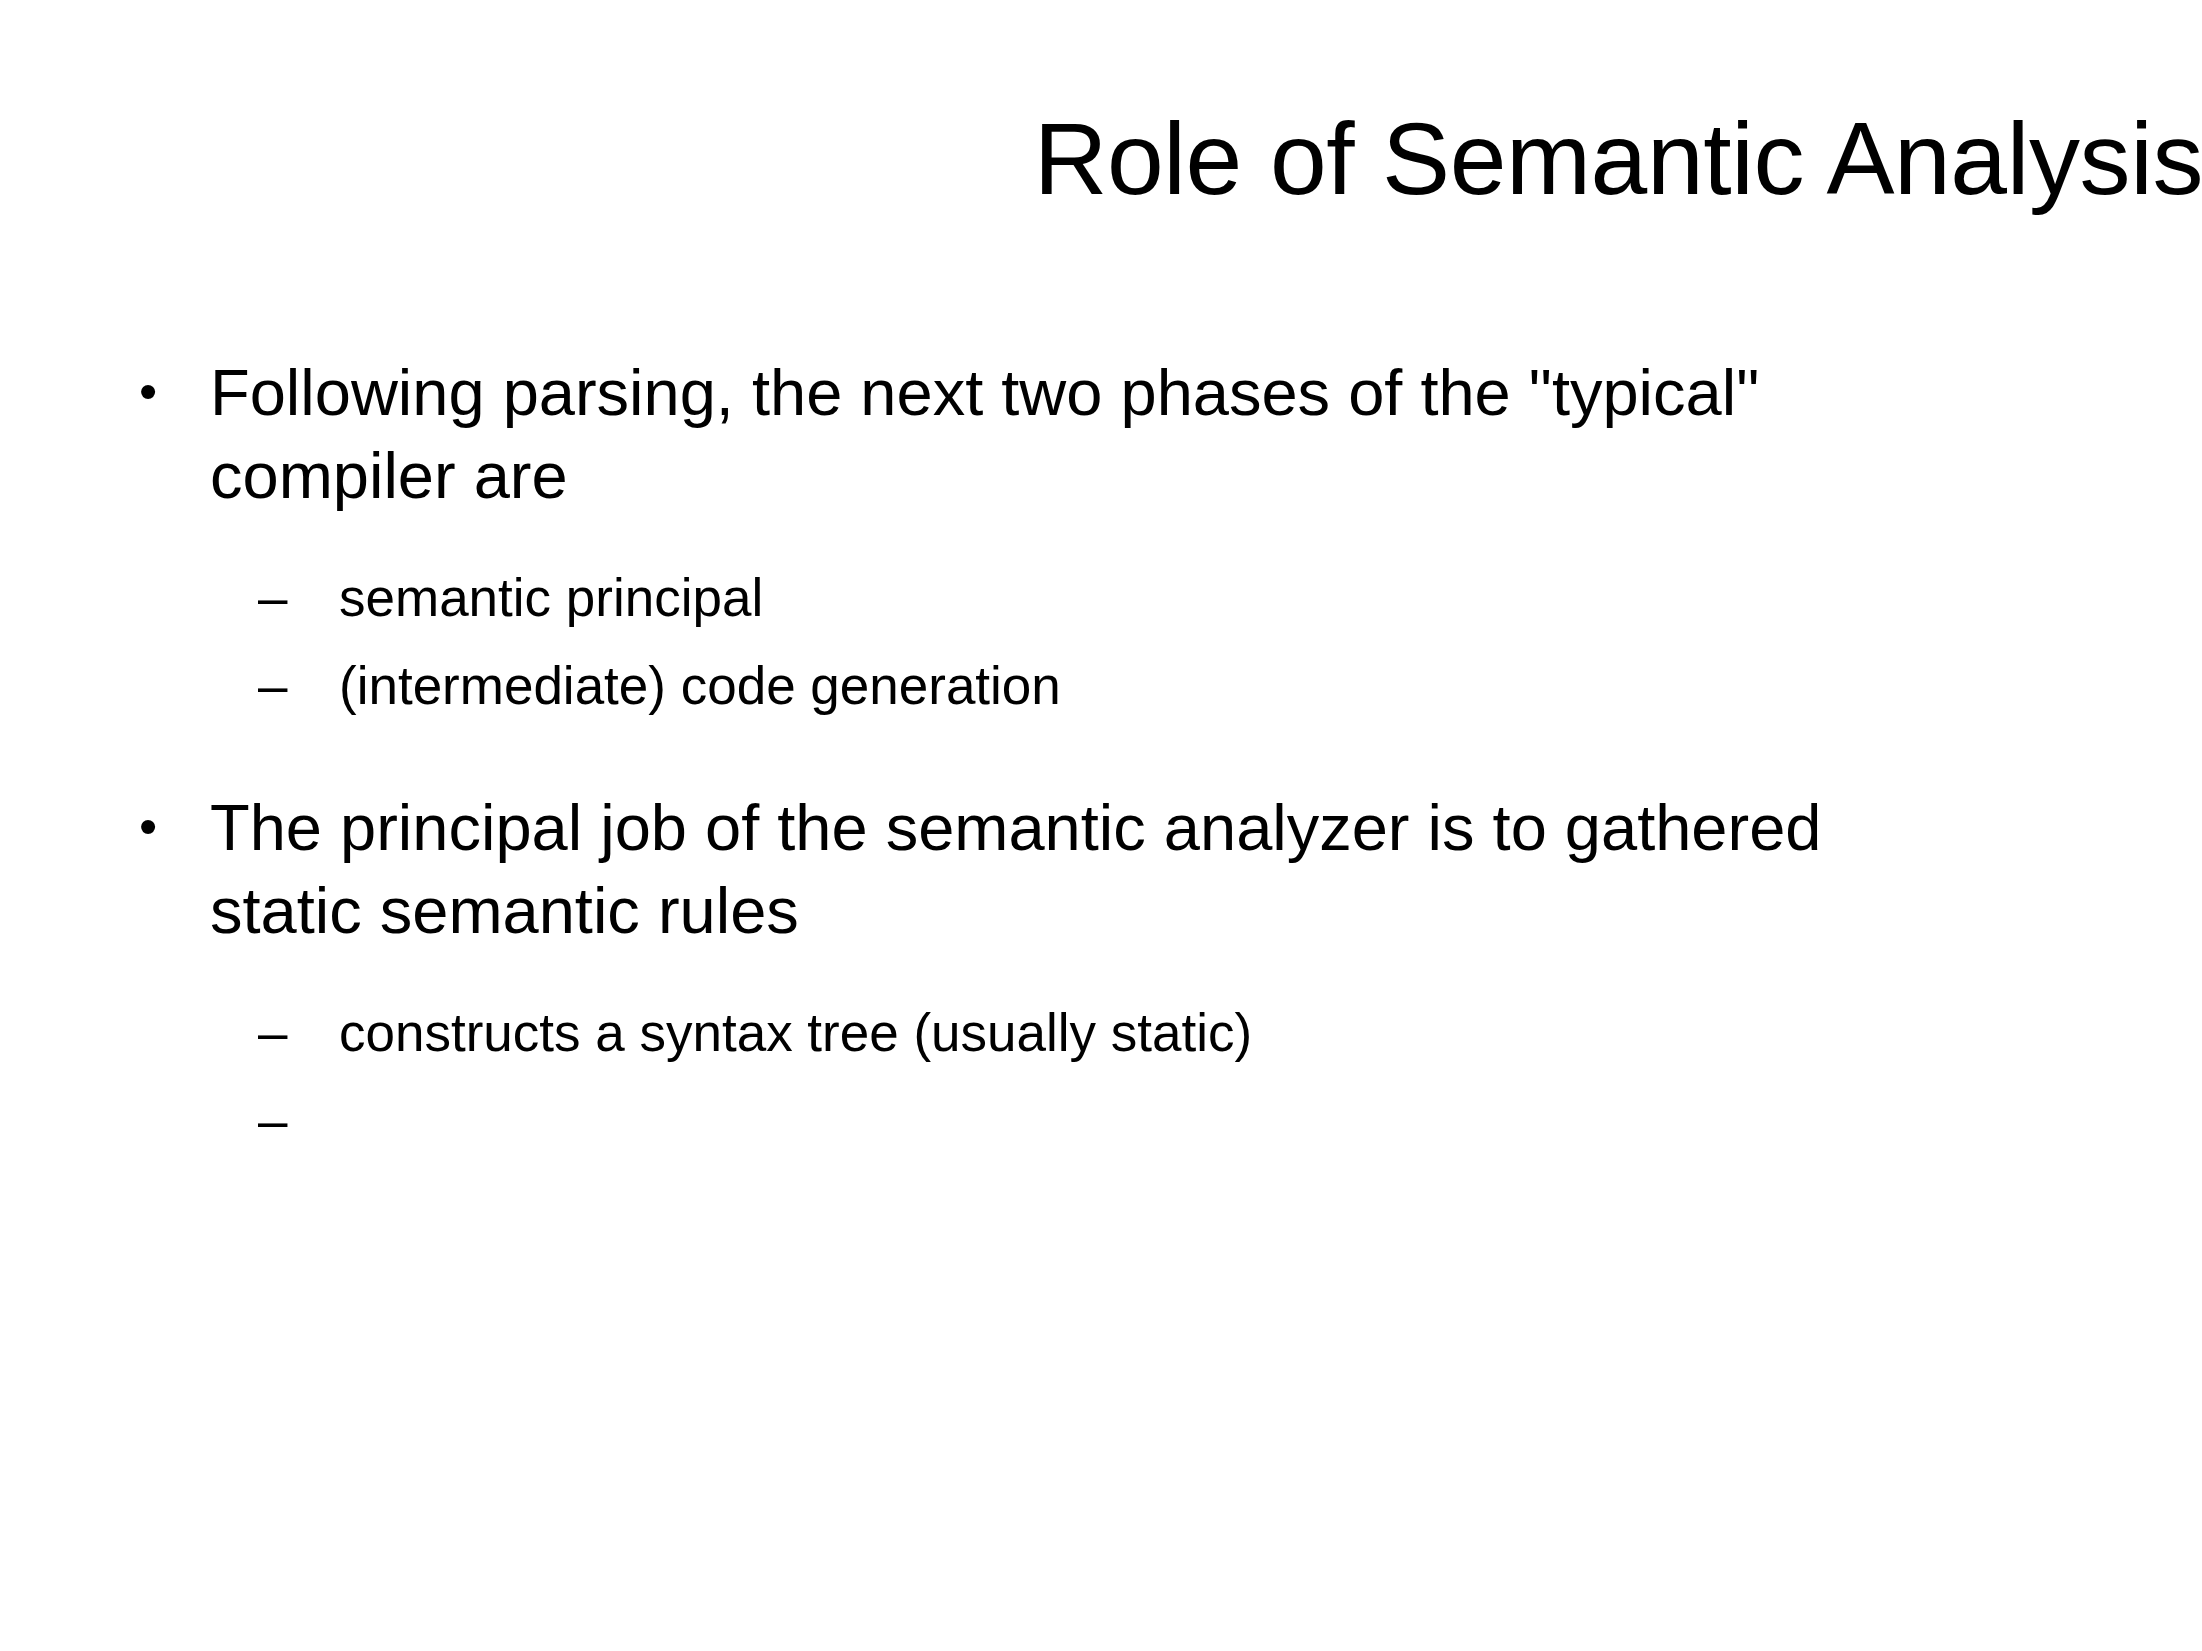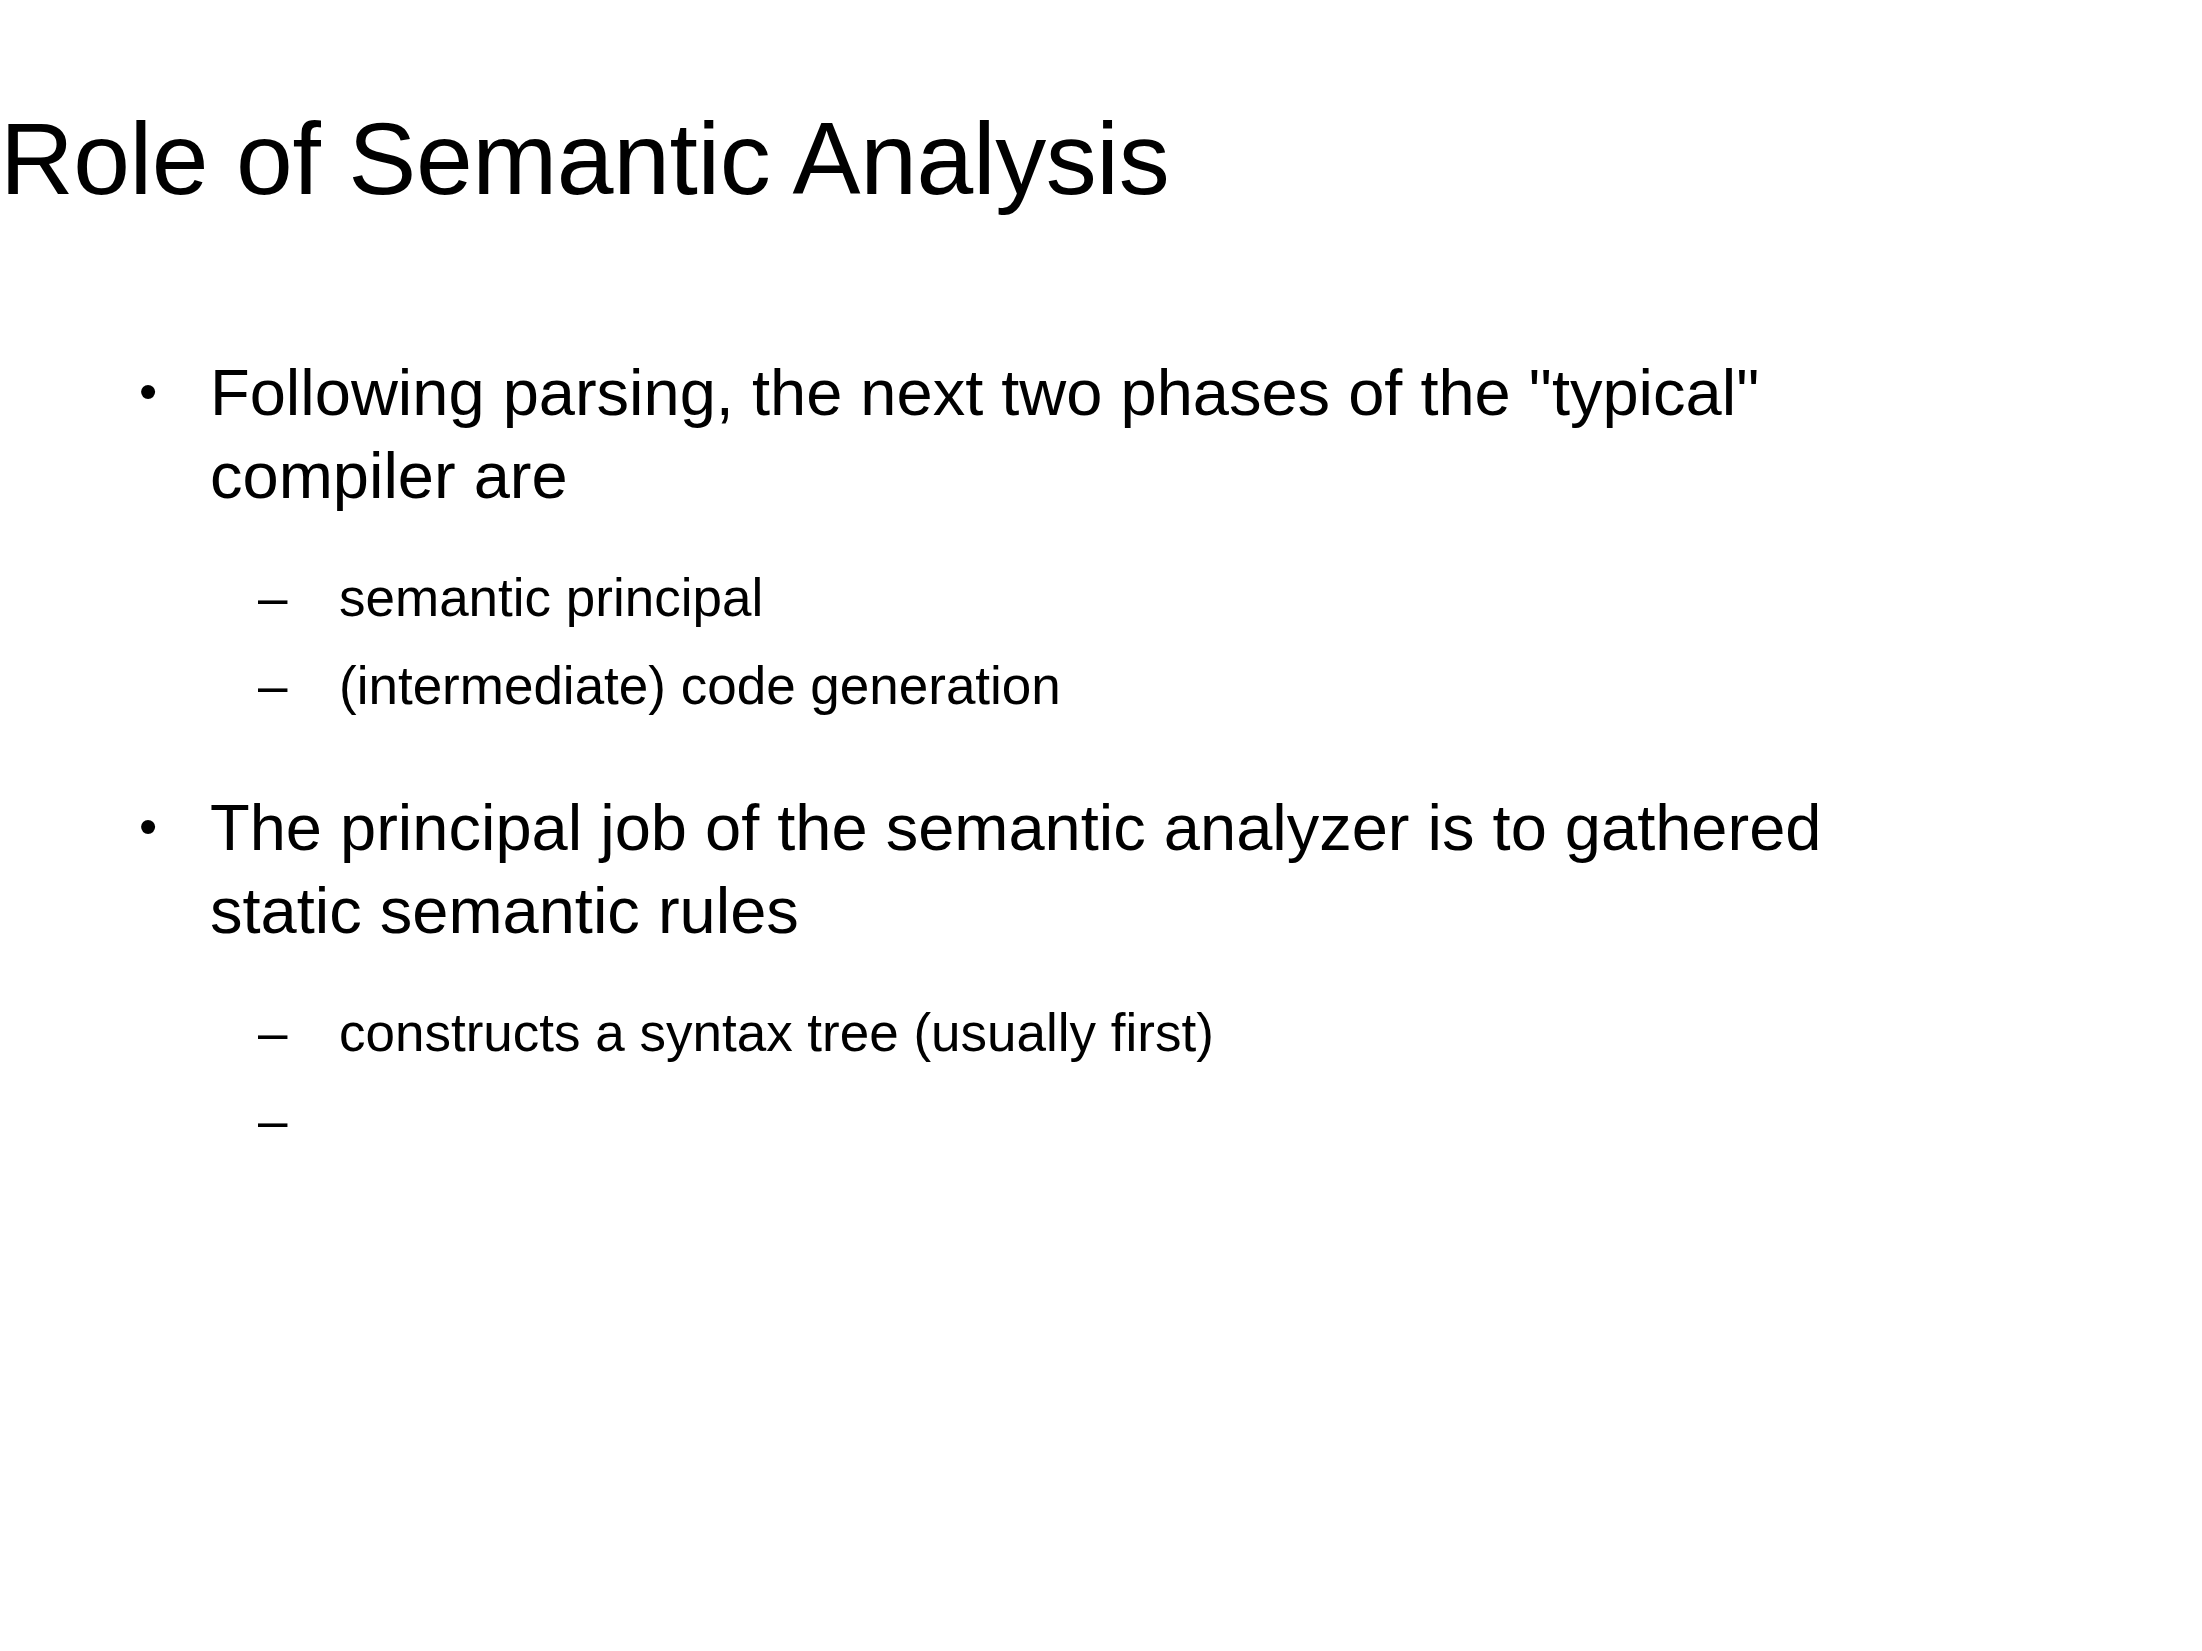--- a/index.html
+++ b/index.html
@@ -19,21 +19,21 @@
     width: 2203px;
     height: 1652px;
     background: #ffffff;
     box-sizing: border-box;
   }
   .slide-title {
     position: absolute;
     top: 103px;
     left: 0;
     width: 2203px;
-    text-align: left;
+    text-align: right;
     font-size: 102px;
     font-weight: 400;
     line-height: 1.1;
     letter-spacing: -0.4px;
     color: #000000;
   }
   .body-content {
     position: absolute;
     top: 327px;
     left: 120px;
@@ -112,21 +112,21 @@
 
     <div class="bullet-l1">
       <span class="marker">•</span>
       <span class="text">The principal job of the semantic analyzer is to gathered static semantic rules</span>
     </div>
 
     <div class="spacer-sm"></div>
 
     <div class="bullet-l2">
       <span class="marker">–</span>
-      <span class="text">constructs a syntax tree (usually first)</span>
+      <span class="text">constructs a syntax tree (usually static)</span>
     </div>
 
     <div class="bullet-l2">
       <span class="marker">–</span>
     </div>
 
   </div>
 </div>
 
 

